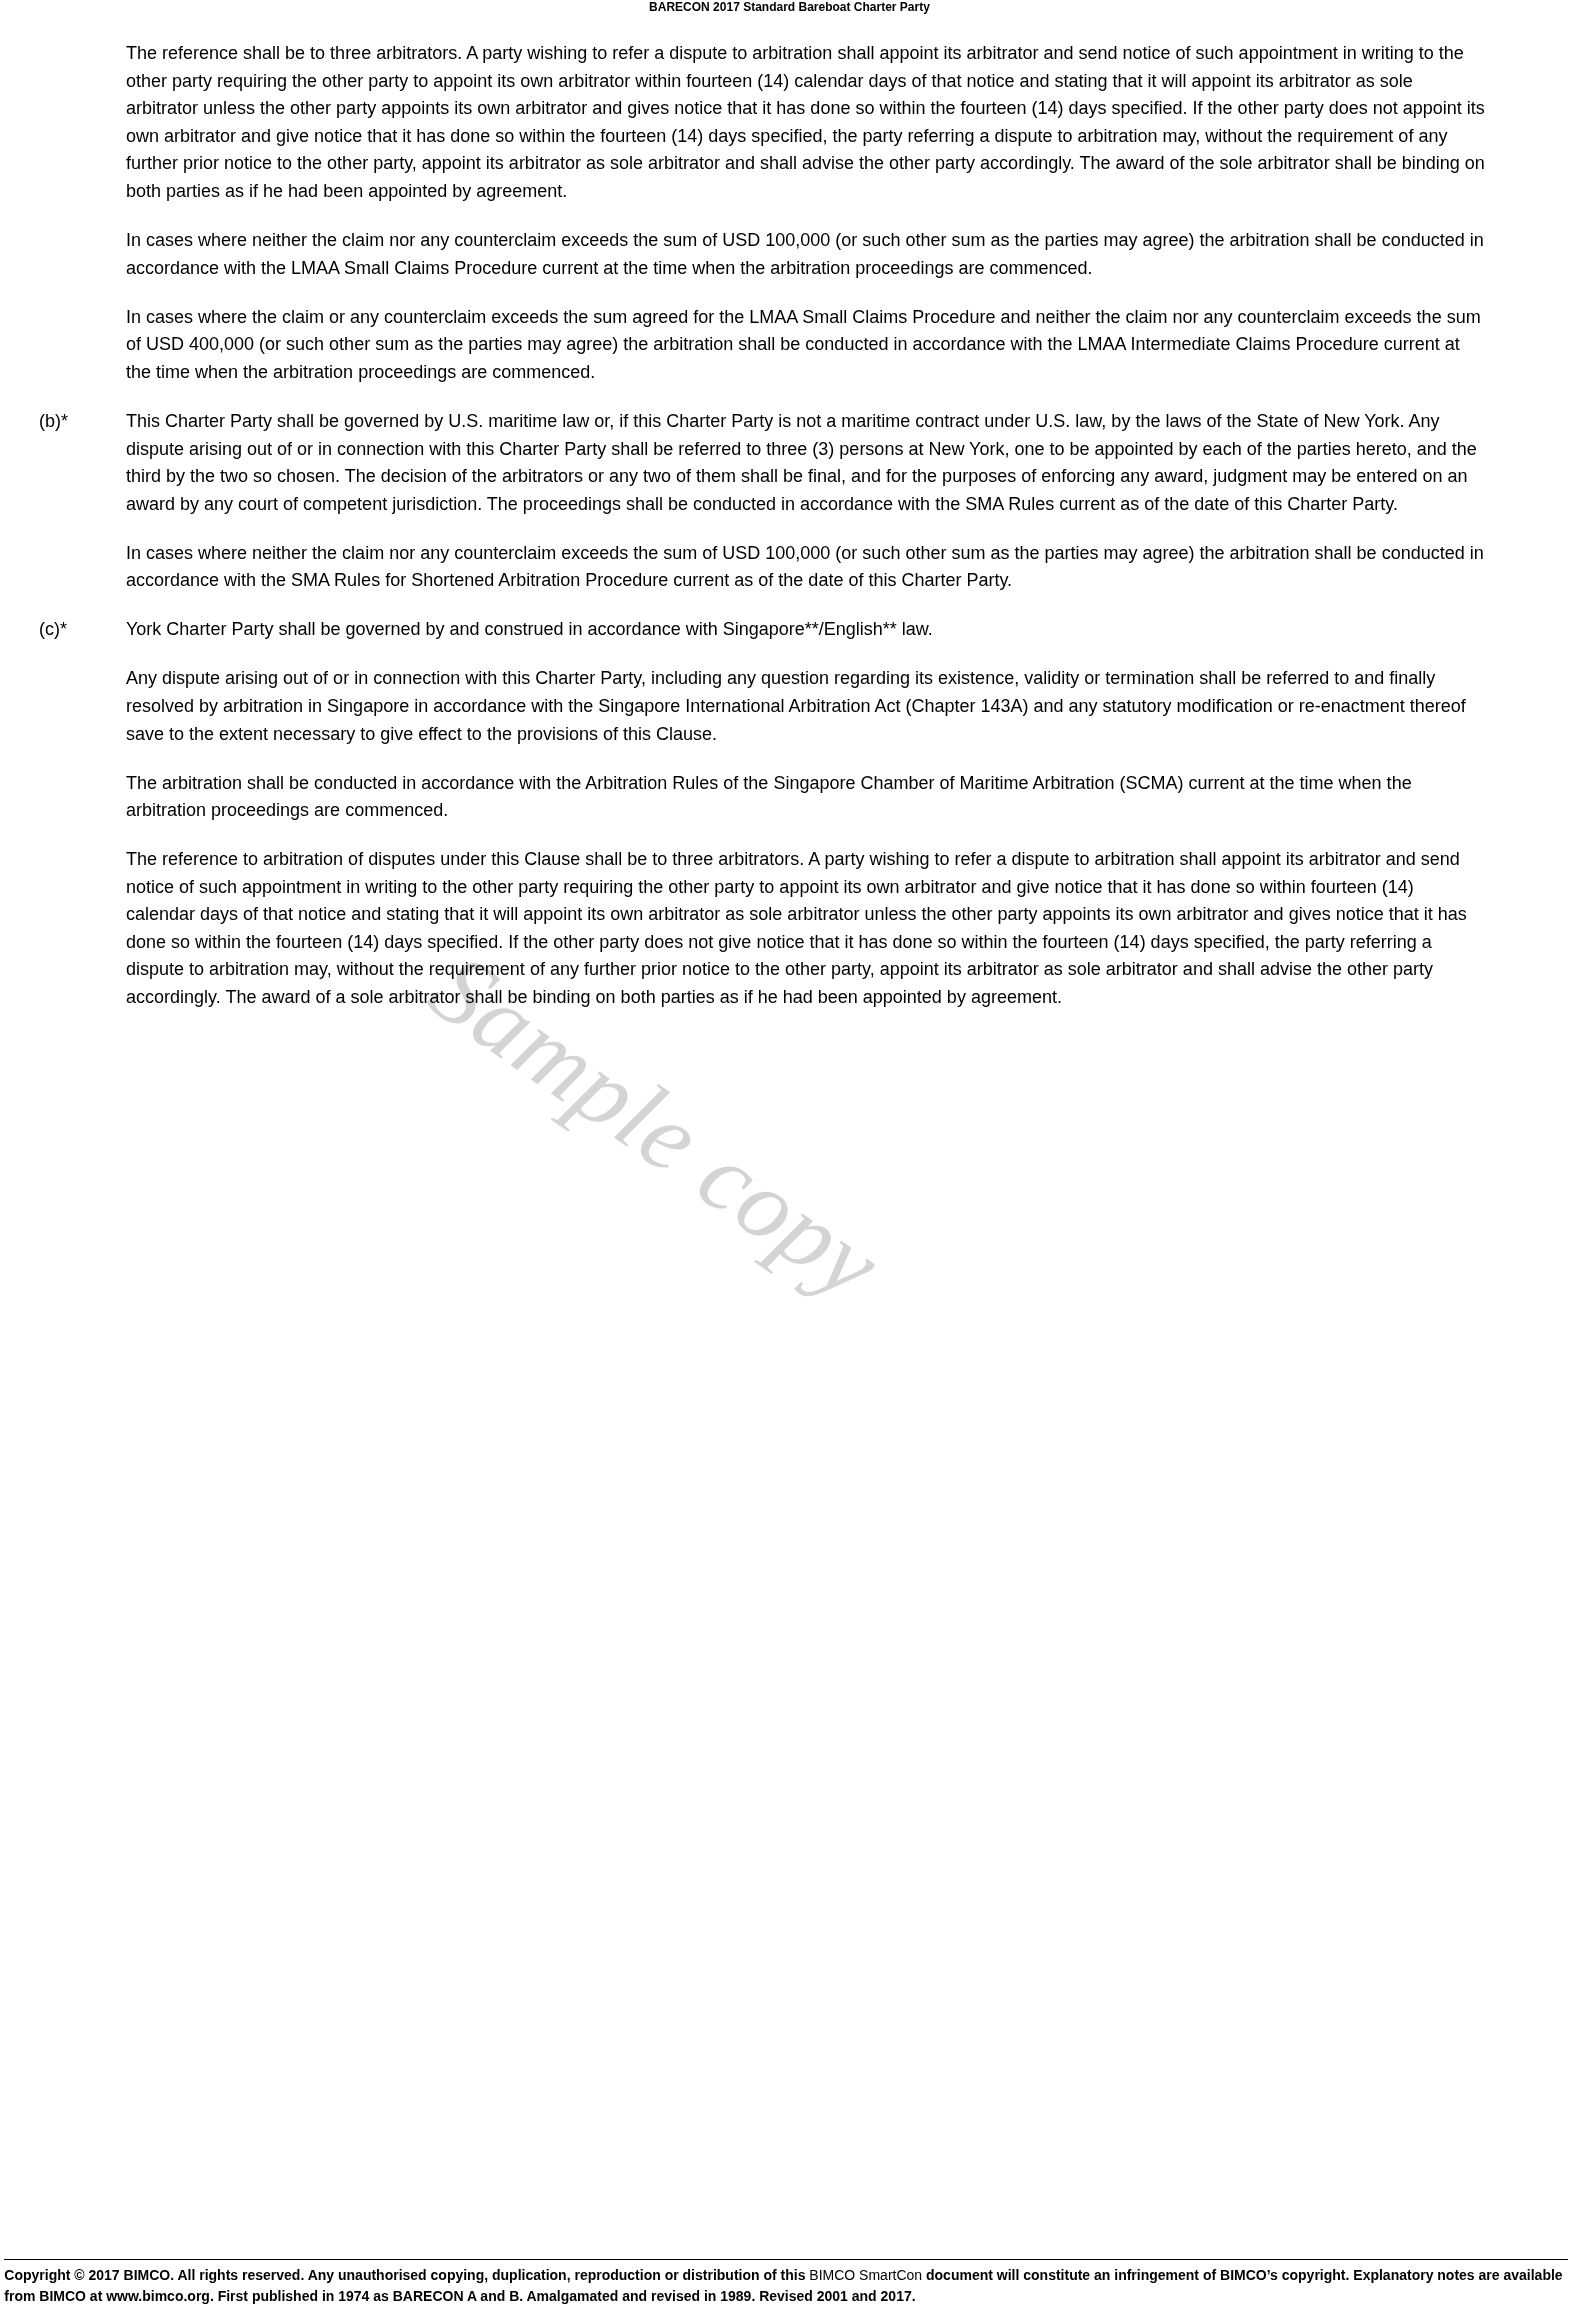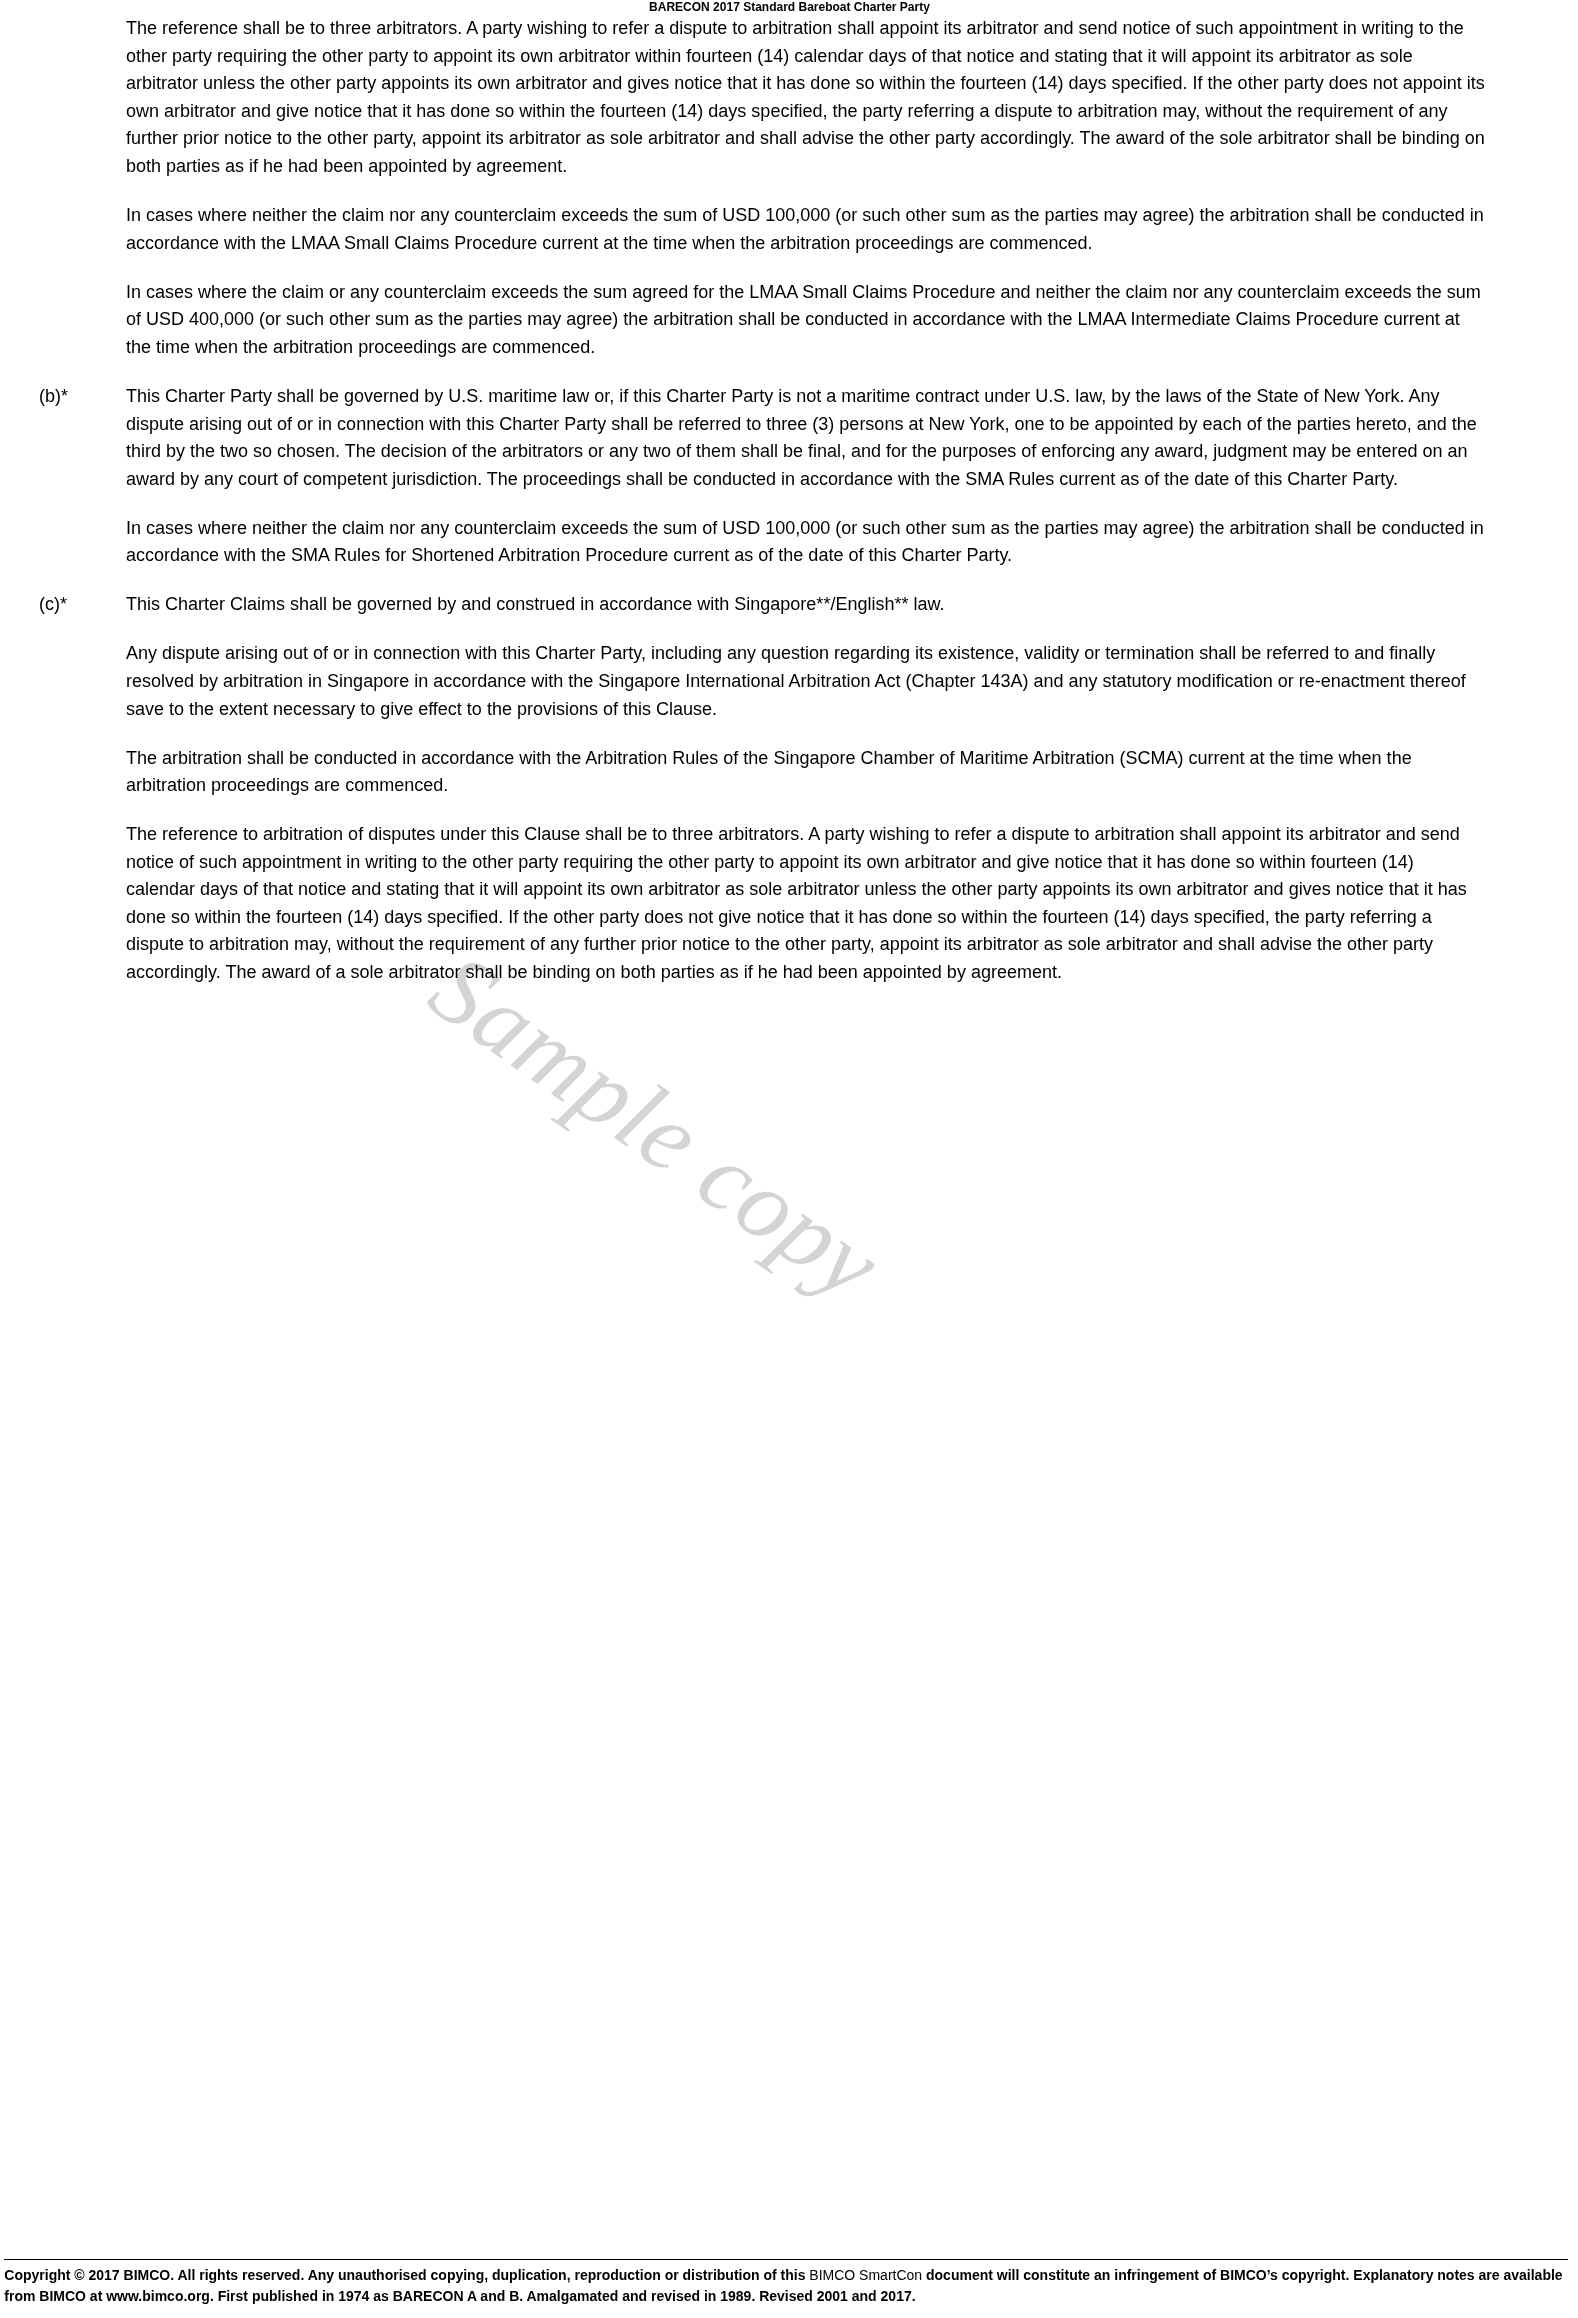--- a/index.html
+++ b/index.html
@@ -28,20 +28,21 @@
     padding-top: 5.4px;
   }
   .header-line2 {
     text-align: center;
     font-weight: bold;
     font-size: 12px;
     line-height: 1.28;
   }
   .content {
     position: relative;
+    margin-top: 25px;
     padding-left: 39px;
     padding-right: 93px;
   }
   .para-row {
     display: flex;
     align-items: flex-start;
     margin-bottom: 21.6px;
   }
   .para-label {
     width: 87px;
@@ -127,21 +128,21 @@
       <div class="para-text">This Charter Party shall be governed by U.S. maritime law or, if this Charter Party is not a maritime contract under U.S. law, by the laws of the State of New York. Any dispute arising out of or in connection with this Charter Party shall be referred to three (3) persons at New York, one to be appointed by each of the parties hereto, and the third by the two so chosen. The decision of the arbitrators or any two of them shall be final, and for the purposes of enforcing any award, judgment may be entered on an award by any court of competent jurisdiction. The proceedings shall be conducted in accordance with the SMA Rules current as of the date of this Charter Party.</div>
     </div>
 
     <div class="para-row">
       <div class="para-label"></div>
       <div class="para-text">In cases where neither the claim nor any counterclaim exceeds the sum of USD 100,000 (or such other sum as the parties may agree) the arbitration shall be conducted in accordance with the SMA Rules for Shortened Arbitration Procedure current as of the date of this Charter Party.</div>
     </div>
 
     <div class="para-row">
       <div class="para-label">(c)*</div>
-      <div class="para-text">This Charter Claims shall be governed by and construed in accordance with Singapore**/English** law.</div>
+      <div class="para-text">York Charter Party shall be governed by and construed in accordance with Singapore**/English** law.</div>
     </div>
 
     <div class="para-row">
       <div class="para-label"></div>
       <div class="para-text">Any dispute arising out of or in connection with this Charter Party, including any question regarding its existence, validity or termination shall be referred to and finally resolved by arbitration in Singapore in accordance with the Singapore International Arbitration Act (Chapter 143A) and any statutory modification or re-enactment thereof save to the extent necessary to give effect to the provisions of this Clause.</div>
     </div>
 
     <div class="para-row">
       <div class="para-label"></div>
       <div class="para-text">The arbitration shall be conducted in accordance with the Arbitration Rules of the Singapore Chamber of Maritime Arbitration (SCMA) current at the time when the arbitration proceedings are commenced.</div>

